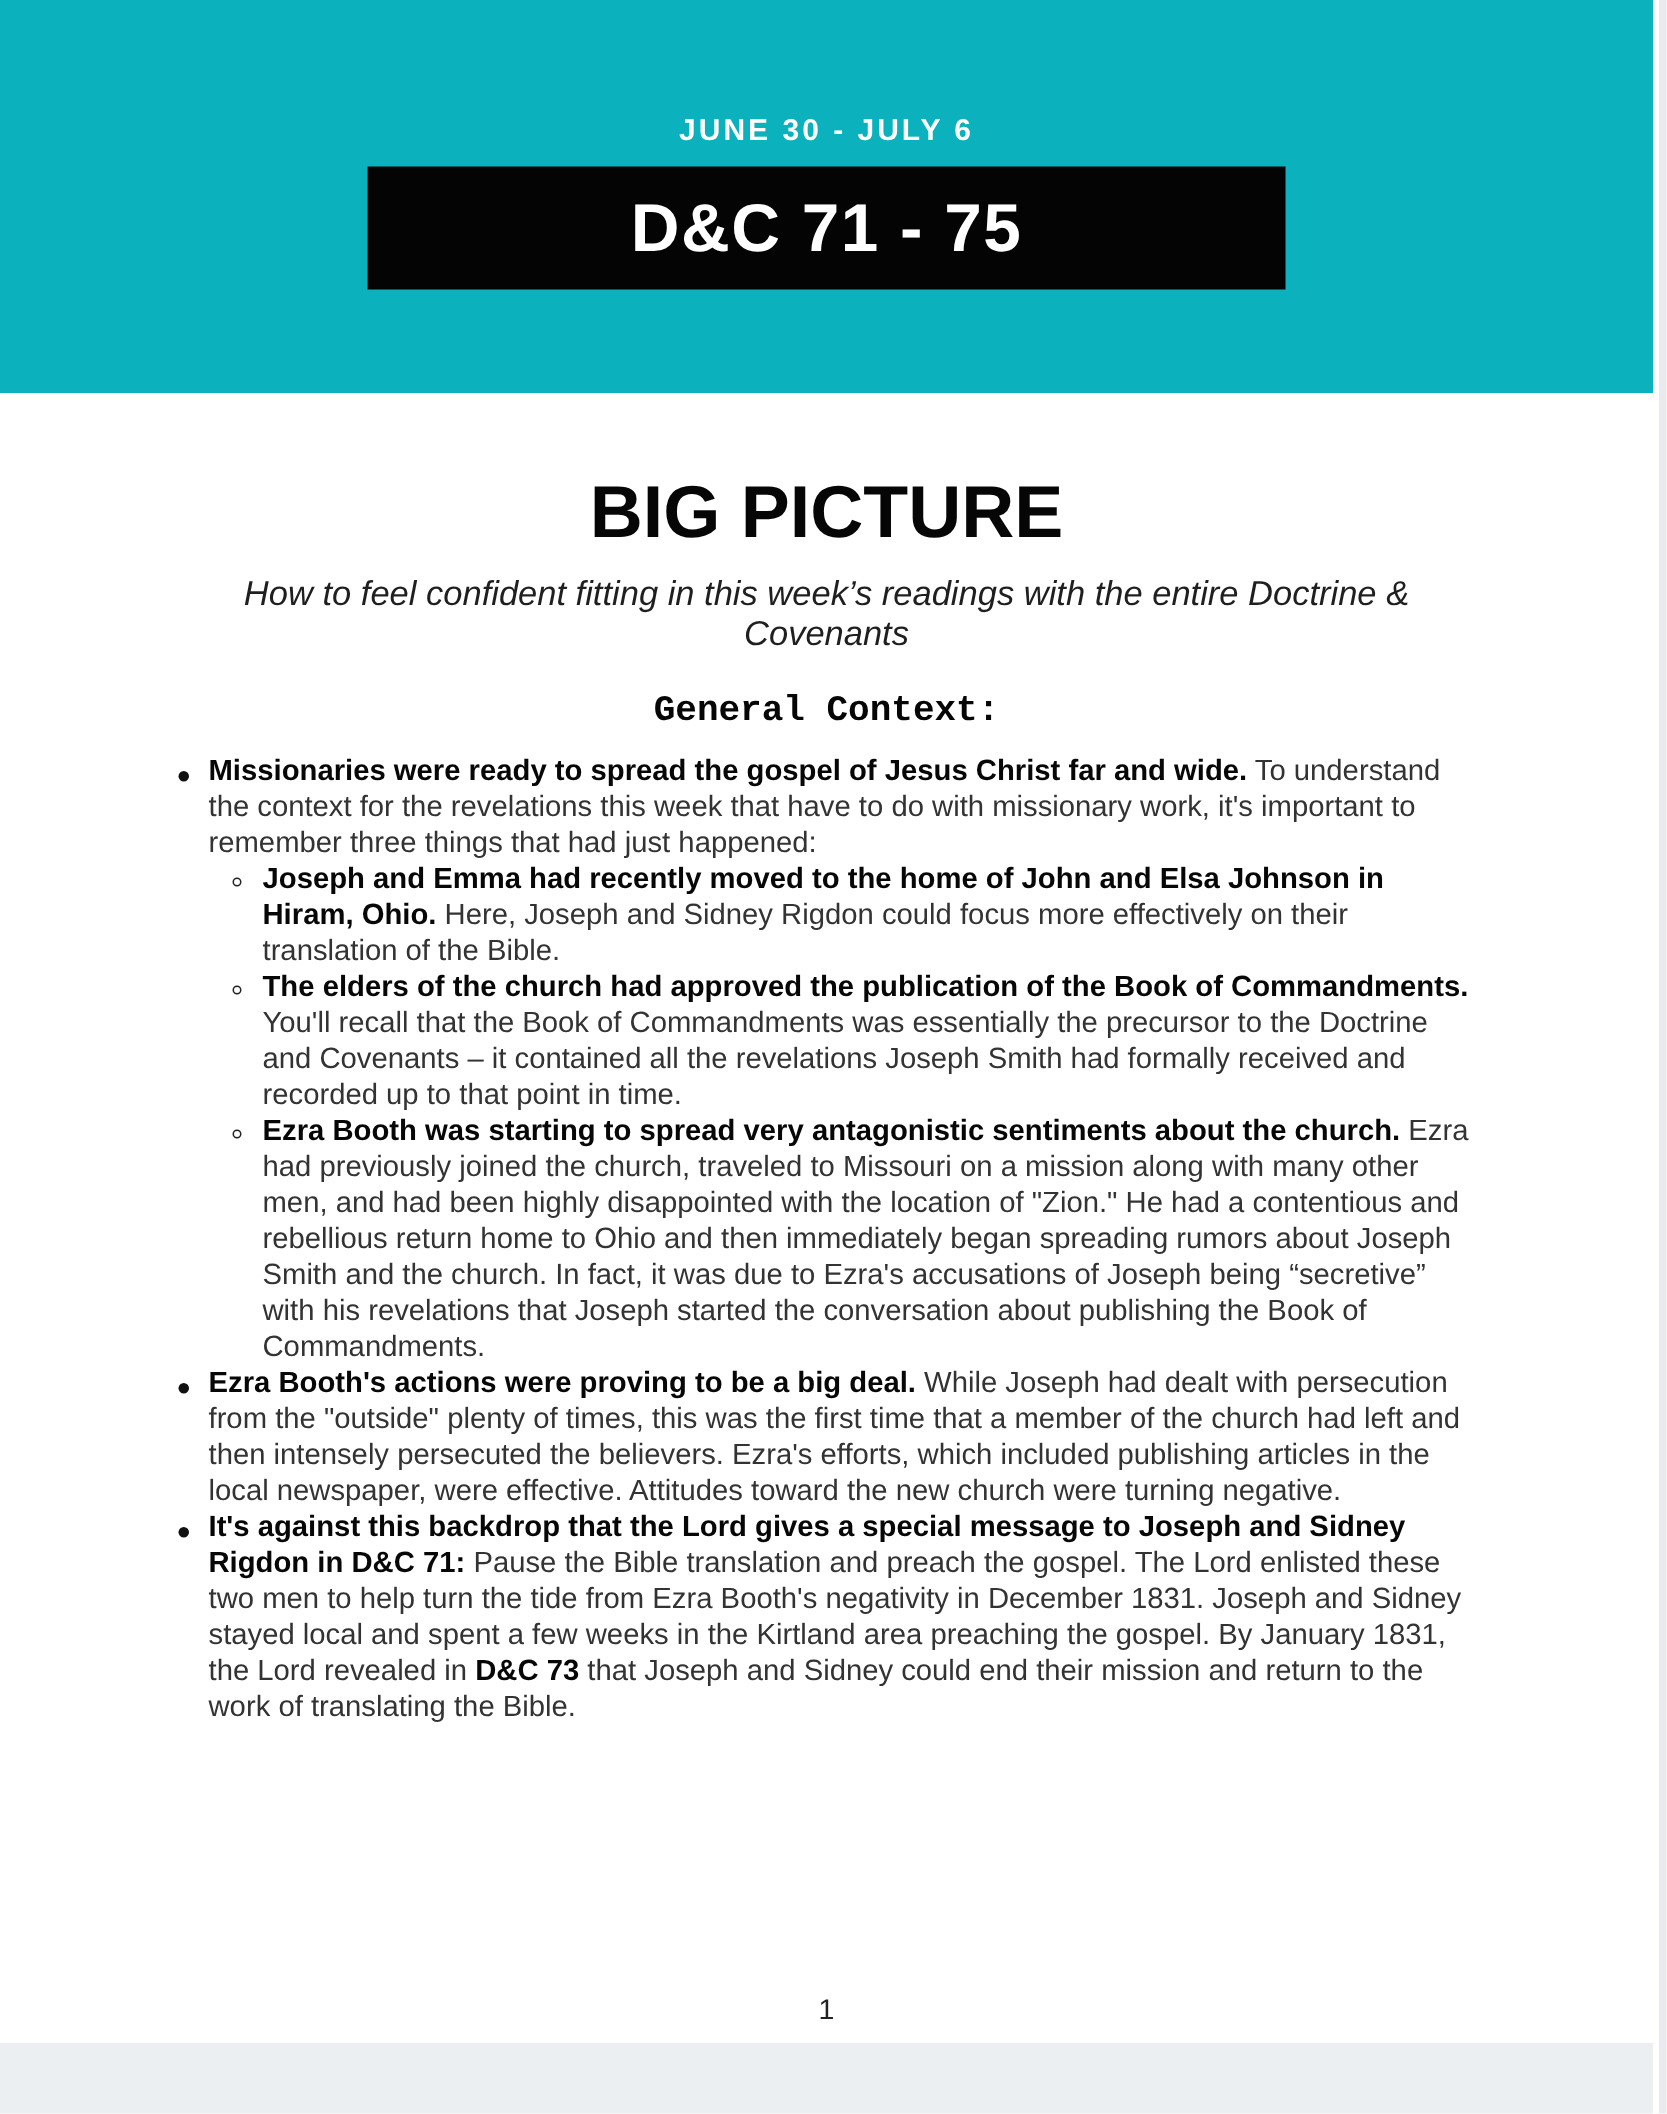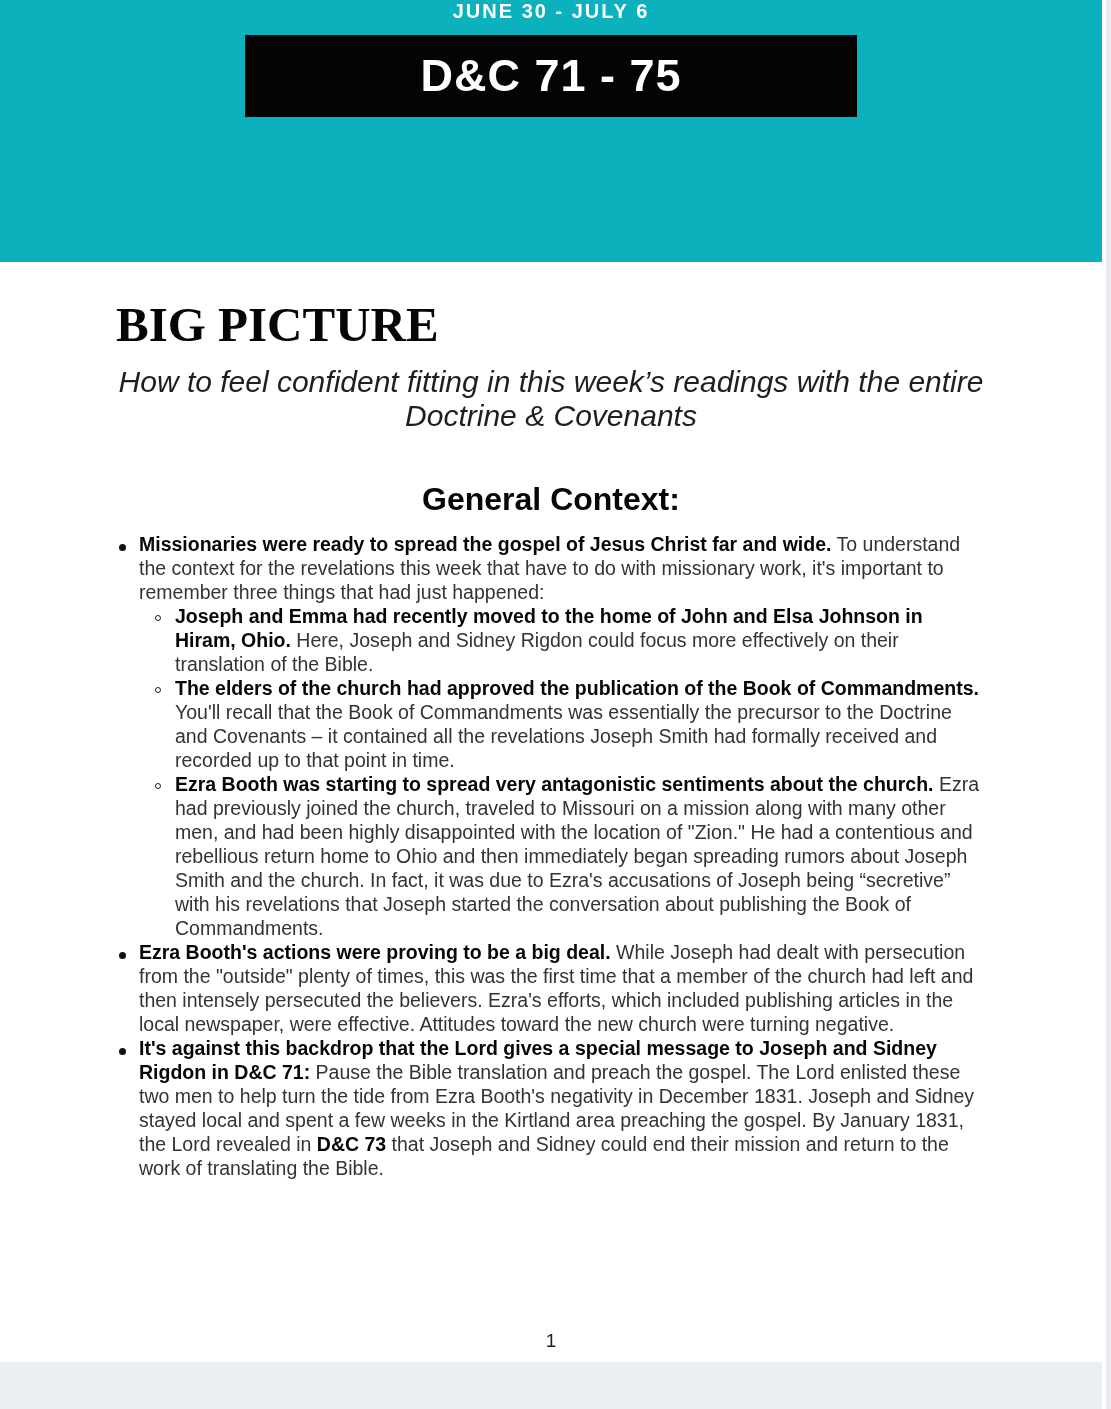--- a/index.html
+++ b/index.html
@@ -14,20 +14,21 @@
   .page { width: 1102px; position: relative; }
 
   
   .hero {
     height: 262px;
     background: #0bb1bc;
     color: #ffffff;
     text-align: center;
   }
   .hero-date {
+    padding-top: 76px;
     font-size: 20px;
     font-weight: 700;
     letter-spacing: 2px;
   }
   .hero-title-box {
     width: 612px; height: 82px;
     margin: 12px auto 0 auto;
     background: #040404;
     display: flex; align-items: center; justify-content: center;
   }
@@ -41,42 +42,42 @@
     margin-top: 14px;
     font-size: 29px;
     font-weight: 700;
     font-style: italic;
     letter-spacing: 0.5px;
   }
 
   
   .content { padding: 0 116px; color: #333333; }
   .big-heading {
-    margin: 0; padding-top: 34px;
-    text-align: left;
+    margin: 0; padding-top: 52px;
+    text-align: center;
     font-size: 49px;
     font-weight: 800;
     letter-spacing: 0px;
     color: #060606;
-    font-family: Liberation Serif, serif;
   }
   .subtitle {
     margin-top: 12px;
     text-align: center;
     font-style: italic;
-    font-size: 30px;
+    font-size: 23px;
     color: #1f1f1f;
   }
   .section-heading {
-    margin-top: 48px;
+    margin-top: 25px;
     margin-bottom: 14px;
     text-align: center;
-    font-size: 32px;
+    font-size: 24px;
     font-weight: 700;
     color: #060606;
+    font-family: Liberation Mono, monospace;
   }
   .bullets {
     font-size: 19.5px;
     line-height: 24px;
     color: #333333;
   }
   .bullet-item { position: relative; }
   .bullet-item.level1 { padding-left: 23px; }
   .bullet-item.level2 { padding-left: 59px; }
   .bullet-item strong { color: #070707; font-weight: 700; }

